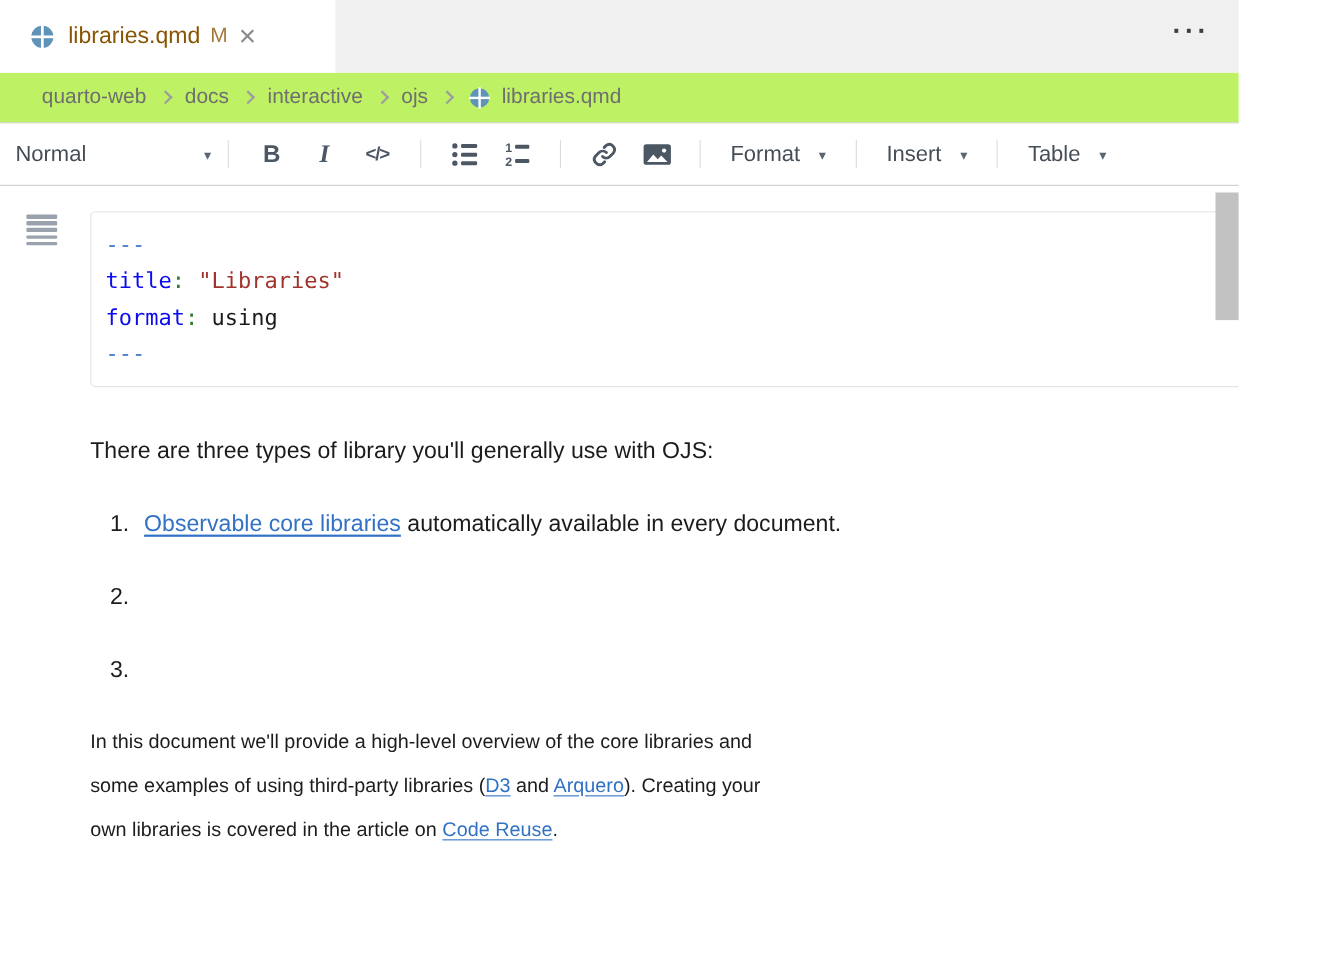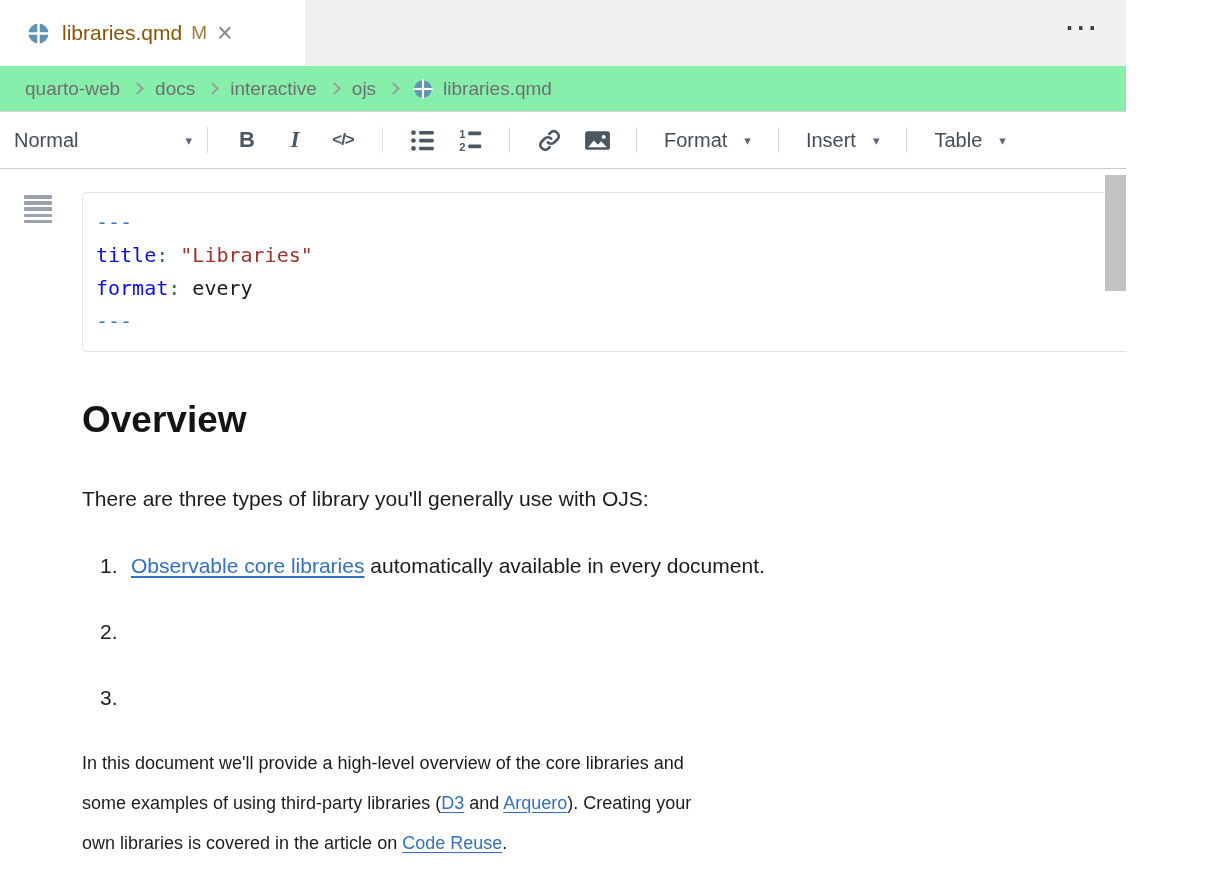--- a/index.html
+++ b/index.html
@@ -12,22 +12,22 @@
   .tab { width:305px; background:#fff; display:flex; align-items:center;
          padding:0 12px 0 27px; cursor:pointer; }
   .tab-icon { flex:none; margin-right:12px; display:flex; }
   .tab-label { color:var(--modified,#895503); font-size:21px; }
   .tab-badge { color:var(--modified,#895503); opacity:.78; font-size:19px; margin-left:9px; }
   .tab-close { color:#8a8a8a; font-size:27px; line-height:1; margin-left:10px; cursor:pointer; }
   .more-dots { position:absolute; right:26px; top:14px; color:#3e3e3e; font-size:25px;
                font-weight:bold; letter-spacing:3px; cursor:pointer; }
 
   
-  .breadcrumbs { height:46px; background:#86efac; display:flex; align-items:center;
-                 padding-left:25px; font-size:19px; color:#6f6f6f;
+  .breadcrumbs { height:46px; background:#bef264; display:flex; align-items:center;
+                 padding-left:38px; font-size:19px; color:#6f6f6f;
                  border-bottom:1px solid #d6d6d6; }
   .bc-item { cursor:pointer; }
   .bc-chev { width:9px; height:9px; border-top:2px solid #9d9d9d; border-right:2px solid #9d9d9d;
              transform:rotate(45deg); margin:0 13px; flex:none; }
   .bc-icon { display:flex; margin:0 10px 0 2px; }
 
   
   .toolbar { height:57px; display:flex; align-items:center; border-bottom:1px solid #cbcbcb;
              padding-left:14px; color:#454d56; }
   .tb-style { display:flex; align-items:center; justify-content:space-between;
@@ -174,25 +174,24 @@
       <div class="bar"></div>
         <div class="bar"></div>
         <div class="bar"></div>
         <div class="bar"></div>
         <div class="bar"></div>
     </div>
 
     <div class="yaml-block" id="yaml-block">
         <div><span class="tok-delim">---</span></div>
         <div><span class="tok-key">title</span><span class="tok-colon">:</span><span class="tok-plain"> </span><span class="tok-string">"Libraries"</span></div>
-        <div><span class="tok-key">format</span><span class="tok-colon">:</span><span class="tok-plain"> </span><span class="tok-plain">every</span></div>
+        <div><span class="tok-key">format</span><span class="tok-colon">:</span><span class="tok-plain"> </span><span class="tok-plain">using</span></div>
         <div><span class="tok-delim">---</span></div>
       </div>
 
-    <div class="doc-heading">Overview</div>
 
     <div class="doc-para">There are three types of library you'll generally use with OJS:</div>
 
     <div class="doc-list" id="doc-list">
         <div class="doc-li">
           <span class="li-num">1.</span>
           <span><a class="doclink" href="#">Observable core libraries</a><span> automatically available in every document.</span></span>
         </div>
         <div class="doc-li">
           <span class="li-num">2.</span>

